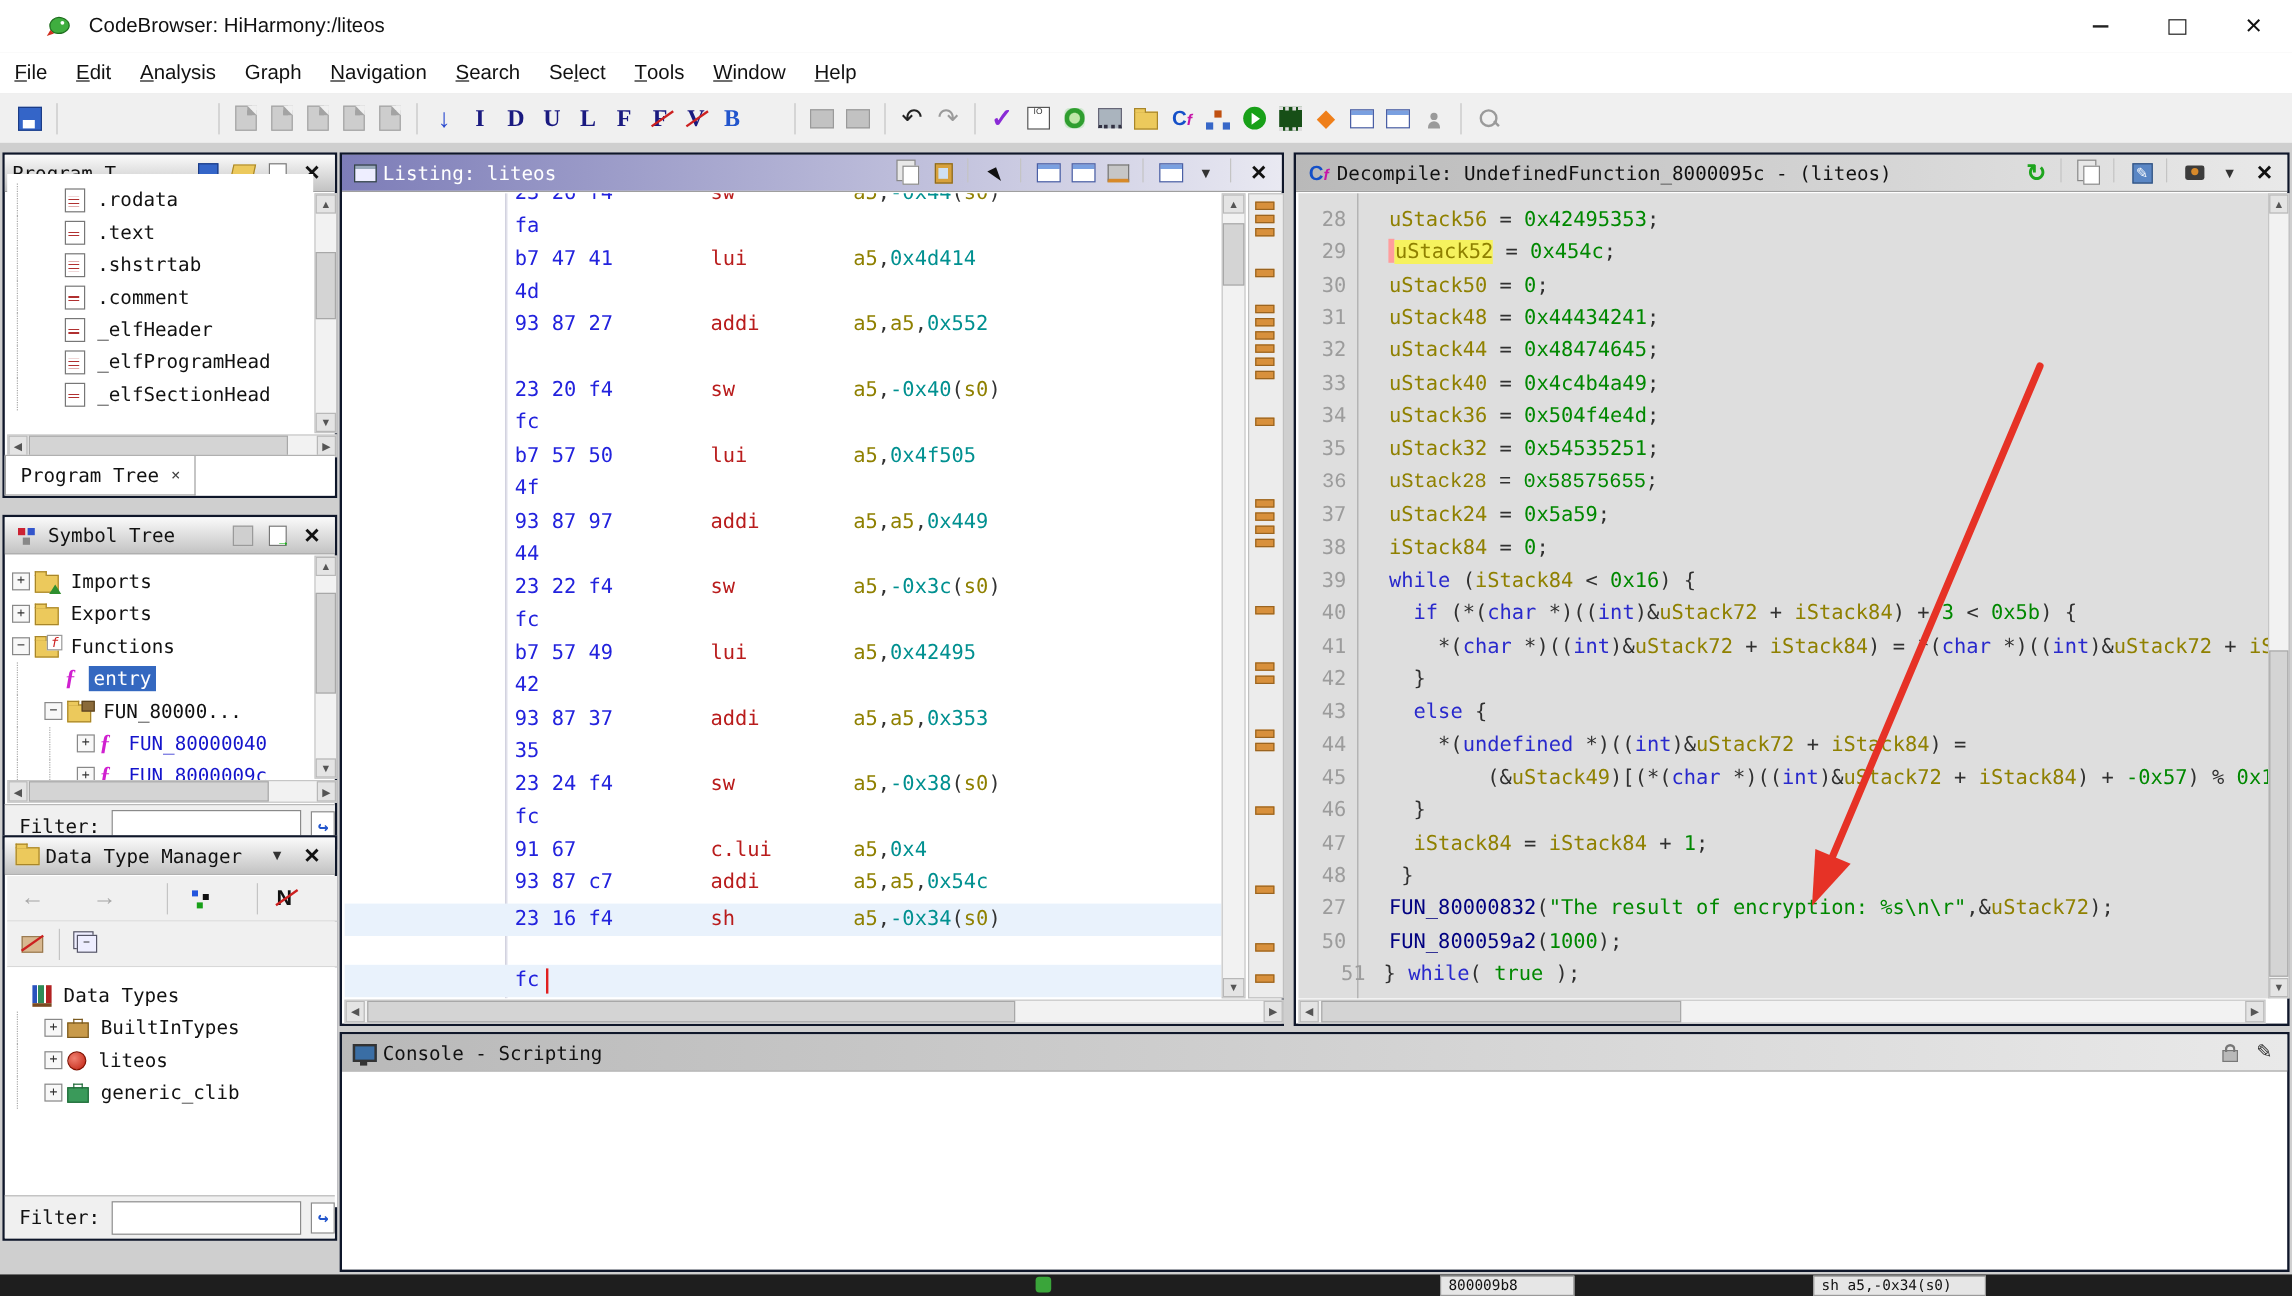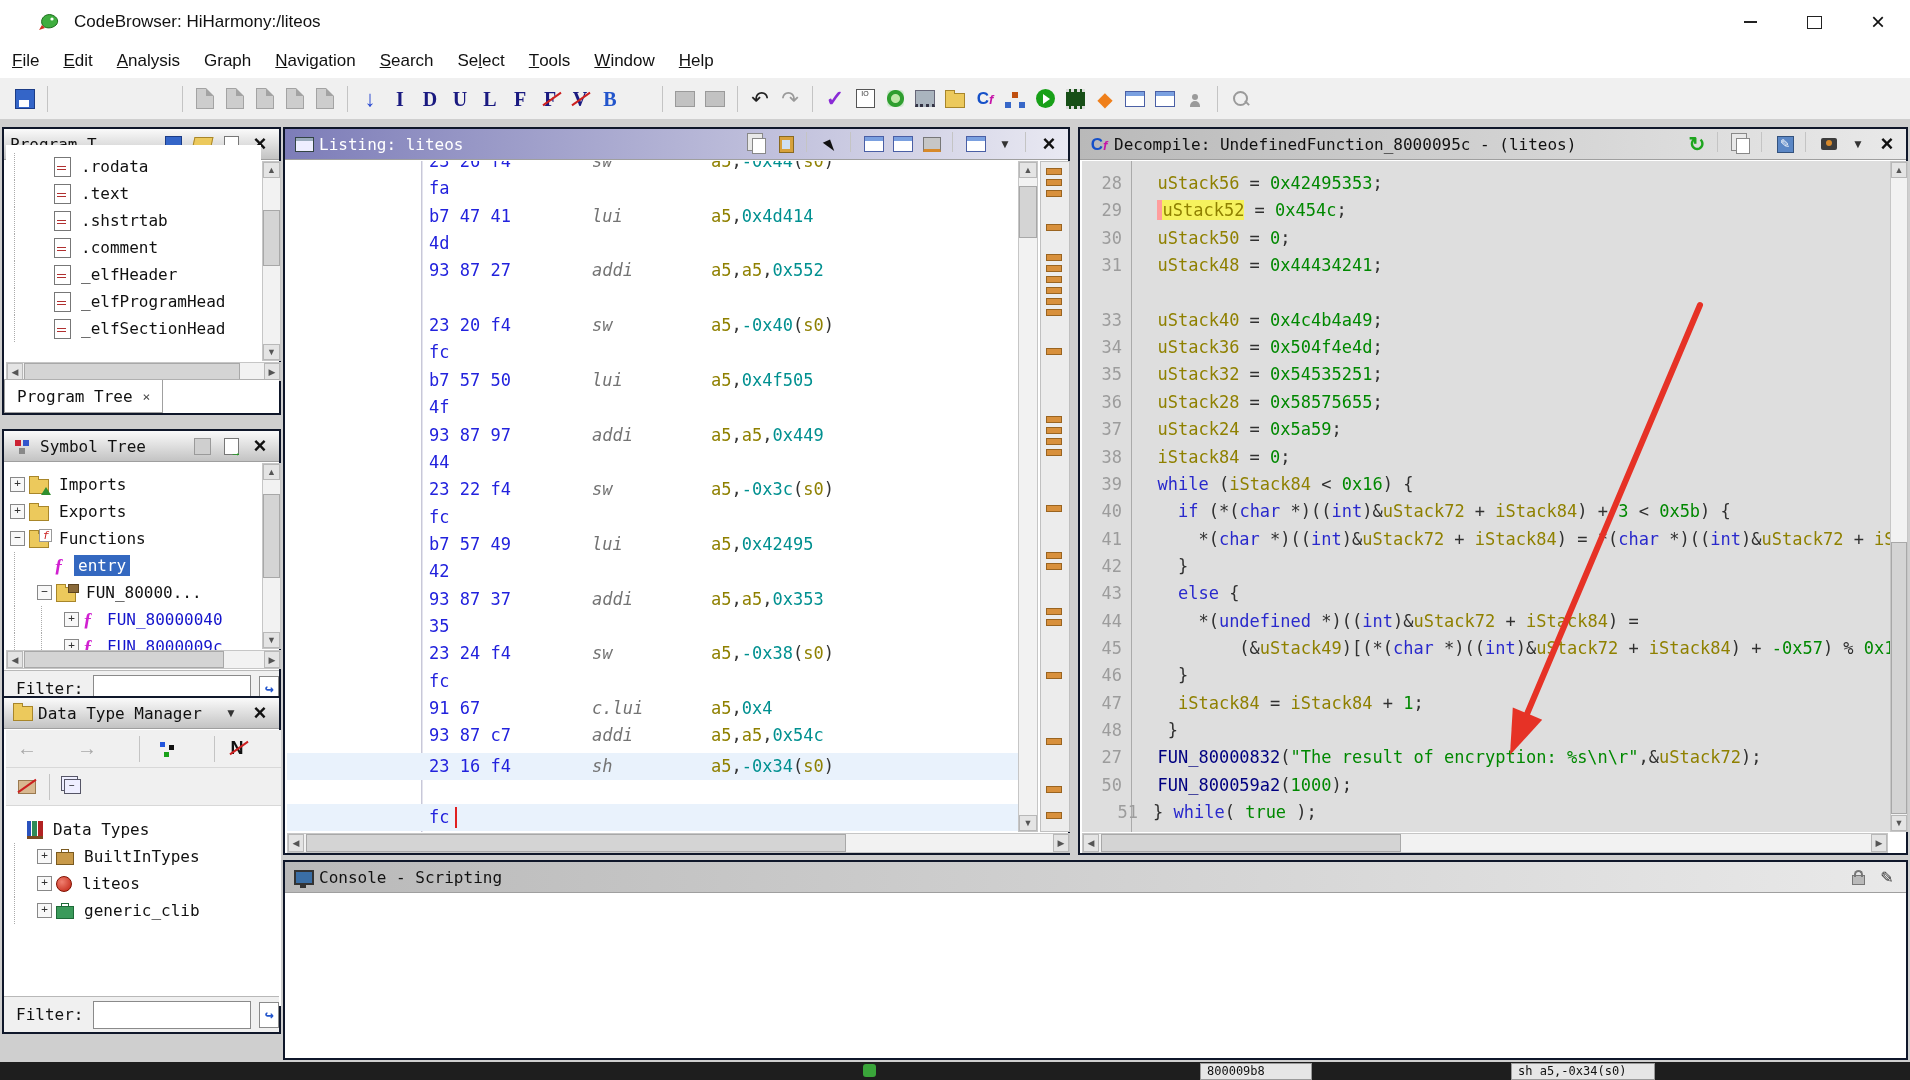--- a/index.html
+++ b/index.html
@@ -133,21 +133,21 @@
   #pt-tab{border:1px solid #a0a0a0;border-top:none;background:#fff;padding:0 12px;display:flex;align-items:center;
           font-family:"DejaVu Sans Mono",monospace;font-size:16px;gap:10px;}
   #pt-tab .tx{font-size:13px;color:#444;}
   
   #listing-body{position:absolute;left:2px;top:32px;width:731px;height:671px;background:#fff;overflow:hidden;
                 font-family:"DejaVu Sans Mono",monospace;font-size:17px;}
   #listing-sep{position:absolute;left:134px;top:0;bottom:0;width:0;border-left:1px solid #c8c8d8;border-right:1px solid #e4e4ee;}
   .lrow{position:absolute;left:0;width:100%;height:27px;line-height:27px;white-space:pre;}
   .lrow.hl{background:#e9f2fc;}
   .lcol-b{position:absolute;left:142px;color:#2222dd;}
-  .lcol-m{position:absolute;left:305px;color:#737373;font-style:italic;}
+  .lcol-m{position:absolute;left:305px;color:#b91c1c;}
   .lcol-o{position:absolute;left:424px;}
   .tk-r{color:#8f8000;} .tk-c{color:#009090;} .tk-pp{color:#333;}
   #listing-cursor{position:absolute;width:2px;height:21px;background:#e02020;}
   #listing-markers{position:absolute;left:755px;top:32px;width:30px;height:671px;background:#ececec;border:1px solid #c0c0c0;box-sizing:border-box;}
   .marker{position:absolute;left:5px;width:16px;height:7px;background:#d8903c;border:1px solid #9a6420;box-sizing:border-box;}
   
   #decomp-body{position:absolute;left:2px;top:32px;width:810px;height:671px;background:#dedede;overflow:hidden;
                font-family:"DejaVu Sans Mono",monospace;font-size:17px;}
   #decomp-numsep{position:absolute;left:49px;top:0;bottom:0;border-left:1px solid #aaa;}
   .dline{position:absolute;left:0;width:100%;height:27px;line-height:27px;white-space:pre;}
@@ -712,24 +712,25 @@
               <span class="h-close">×</span>
             </span>
           </span>
       </div>
       <div id="decomp-body">
         <div id="decomp-numsep"></div>
       <div class="dline" style="top: 9px;"><span class="dnum">28</span><span class="dtext"><span class="tk-p">  </span><span class="tk-v">uStack56</span><span class="tk-p"> = </span><span class="tk-n">0x42495353</span><span class="tk-p">;</span></span></div>
           <div class="dline" style="top: 36.35px;"><span class="dnum">29</span><span class="dtext"><span class="tk-p">  </span><span class="hl-bar"></span><span class="tk-v hl-yellow">uStack52</span><span class="tk-p"> = </span><span class="tk-n">0x454c</span><span class="tk-p">;</span></span></div>
           <div class="dline" style="top: 63.7px;"><span class="dnum">30</span><span class="dtext"><span class="tk-p">  </span><span class="tk-v">uStack50</span><span class="tk-p"> = </span><span class="tk-n">0</span><span class="tk-p">;</span></span></div>
           <div class="dline" style="top: 91.05px;"><span class="dnum">31</span><span class="dtext"><span class="tk-p">  </span><span class="tk-v">uStack48</span><span class="tk-p"> = </span><span class="tk-n">0x44434241</span><span class="tk-p">;</span></span></div>
+          <div class="dline" style="top: 118.4px;"><span class="dnum">32</span><span class="dtext"><span class="tk-p">  </span><span class="tk-v">uStack44</span><span class="tk-p"> = </span><span class="tk-n">0x48474645</span><span class="tk-p">;</span></span></div>
           <div class="dline" style="top: 145.75px;"><span class="dnum">33</span><span class="dtext"><span class="tk-p">  </span><span class="tk-v">uStack40</span><span class="tk-p"> = </span><span class="tk-n">0x4c4b4a49</span><span class="tk-p">;</span></span></div>
           <div class="dline" style="top: 173.1px;"><span class="dnum">34</span><span class="dtext"><span class="tk-p">  </span><span class="tk-v">uStack36</span><span class="tk-p"> = </span><span class="tk-n">0x504f4e4d</span><span class="tk-p">;</span></span></div>
           <div class="dline" style="top: 200.45px;"><span class="dnum">35</span><span class="dtext"><span class="tk-p">  </span><span class="tk-v">uStack32</span><span class="tk-p"> = </span><span class="tk-n">0x54535251</span><span class="tk-p">;</span></span></div>
-          <div class="dline" style="top: 227.8px;"><span class="dnum">36</span><span class="dtext"><span class="tk-p">  </span><span class="tk-v">uStack28</span><span class="tk-p"> = </span><span class="tk-n">0x58575655</span><span class="tk-p">;</span></span></div>
+          <div class="dline" style="top: 227.8px; font-family: Liberation Mono, monospace;"><span class="dnum">36</span><span class="dtext"><span class="tk-p">  </span><span class="tk-v">uStack28</span><span class="tk-p"> = </span><span class="tk-n">0x58575655</span><span class="tk-p">;</span></span></div>
           <div class="dline" style="top: 255.15px;"><span class="dnum">37</span><span class="dtext"><span class="tk-p">  </span><span class="tk-v">uStack24</span><span class="tk-p"> = </span><span class="tk-n">0x5a59</span><span class="tk-p">;</span></span></div>
           <div class="dline" style="top: 282.5px;"><span class="dnum">38</span><span class="dtext"><span class="tk-p">  </span><span class="tk-v">iStack84</span><span class="tk-p"> = </span><span class="tk-n">0</span><span class="tk-p">;</span></span></div>
           <div class="dline" style="top: 309.85px;"><span class="dnum">39</span><span class="dtext"><span class="tk-p">  </span><span class="tk-k">while</span><span class="tk-p"> (</span><span class="tk-v">iStack84</span><span class="tk-p"> &lt; </span><span class="tk-n">0x16</span><span class="tk-p">) {</span></span></div>
           <div class="dline" style="top: 337.2px;"><span class="dnum">40</span><span class="dtext"><span class="tk-p">    </span><span class="tk-k">if</span><span class="tk-p"> (*(</span><span class="tk-k">char</span><span class="tk-p"> *)((</span><span class="tk-k">int</span><span class="tk-p">)&amp;</span><span class="tk-v">uStack72</span><span class="tk-p"> + </span><span class="tk-v">iStack84</span><span class="tk-p">) + </span><span class="tk-n">3</span><span class="tk-p"> &lt; </span><span class="tk-n">0x5b</span><span class="tk-p">) {</span></span></div>
           <div class="dline" style="top: 364.55px;"><span class="dnum">41</span><span class="dtext"><span class="tk-p">      *(</span><span class="tk-k">char</span><span class="tk-p"> *)((</span><span class="tk-k">int</span><span class="tk-p">)&amp;</span><span class="tk-v">uStack72</span><span class="tk-p"> + </span><span class="tk-v">iStack84</span><span class="tk-p">) = *(</span><span class="tk-k">char</span><span class="tk-p"> *)((</span><span class="tk-k">int</span><span class="tk-p">)&amp;</span><span class="tk-v">uStack72</span><span class="tk-p"> + </span><span class="tk-v">iStack84</span></span></div>
           <div class="dline" style="top: 391.9px;"><span class="dnum">42</span><span class="dtext"><span class="tk-p">    }</span></span></div>
           <div class="dline" style="top: 419.25px;"><span class="dnum">43</span><span class="dtext"><span class="tk-p">    </span><span class="tk-k">else</span><span class="tk-p"> {</span></span></div>
           <div class="dline" style="top: 446.6px;"><span class="dnum">44</span><span class="dtext"><span class="tk-p">      *(</span><span class="tk-k">undefined</span><span class="tk-p"> *)((</span><span class="tk-k">int</span><span class="tk-p">)&amp;</span><span class="tk-v">uStack72</span><span class="tk-p"> + </span><span class="tk-v">iStack84</span><span class="tk-p">) =</span></span></div>
           <div class="dline" style="top: 473.95px;"><span class="dnum">45</span><span class="dtext"><span class="tk-p">          (&amp;</span><span class="tk-v">uStack49</span><span class="tk-p">)[(*(</span><span class="tk-k">char</span><span class="tk-p"> *)((</span><span class="tk-k">int</span><span class="tk-p">)&amp;</span><span class="tk-v">uStack72</span><span class="tk-p"> + </span><span class="tk-v">iStack84</span><span class="tk-p">) + </span><span class="tk-n">-0x57</span><span class="tk-p">) % </span><span class="tk-n">0x1a</span></span></div>
           <div class="dline" style="top: 501.3px;"><span class="dnum">46</span><span class="dtext"><span class="tk-p">    }</span></span></div>

